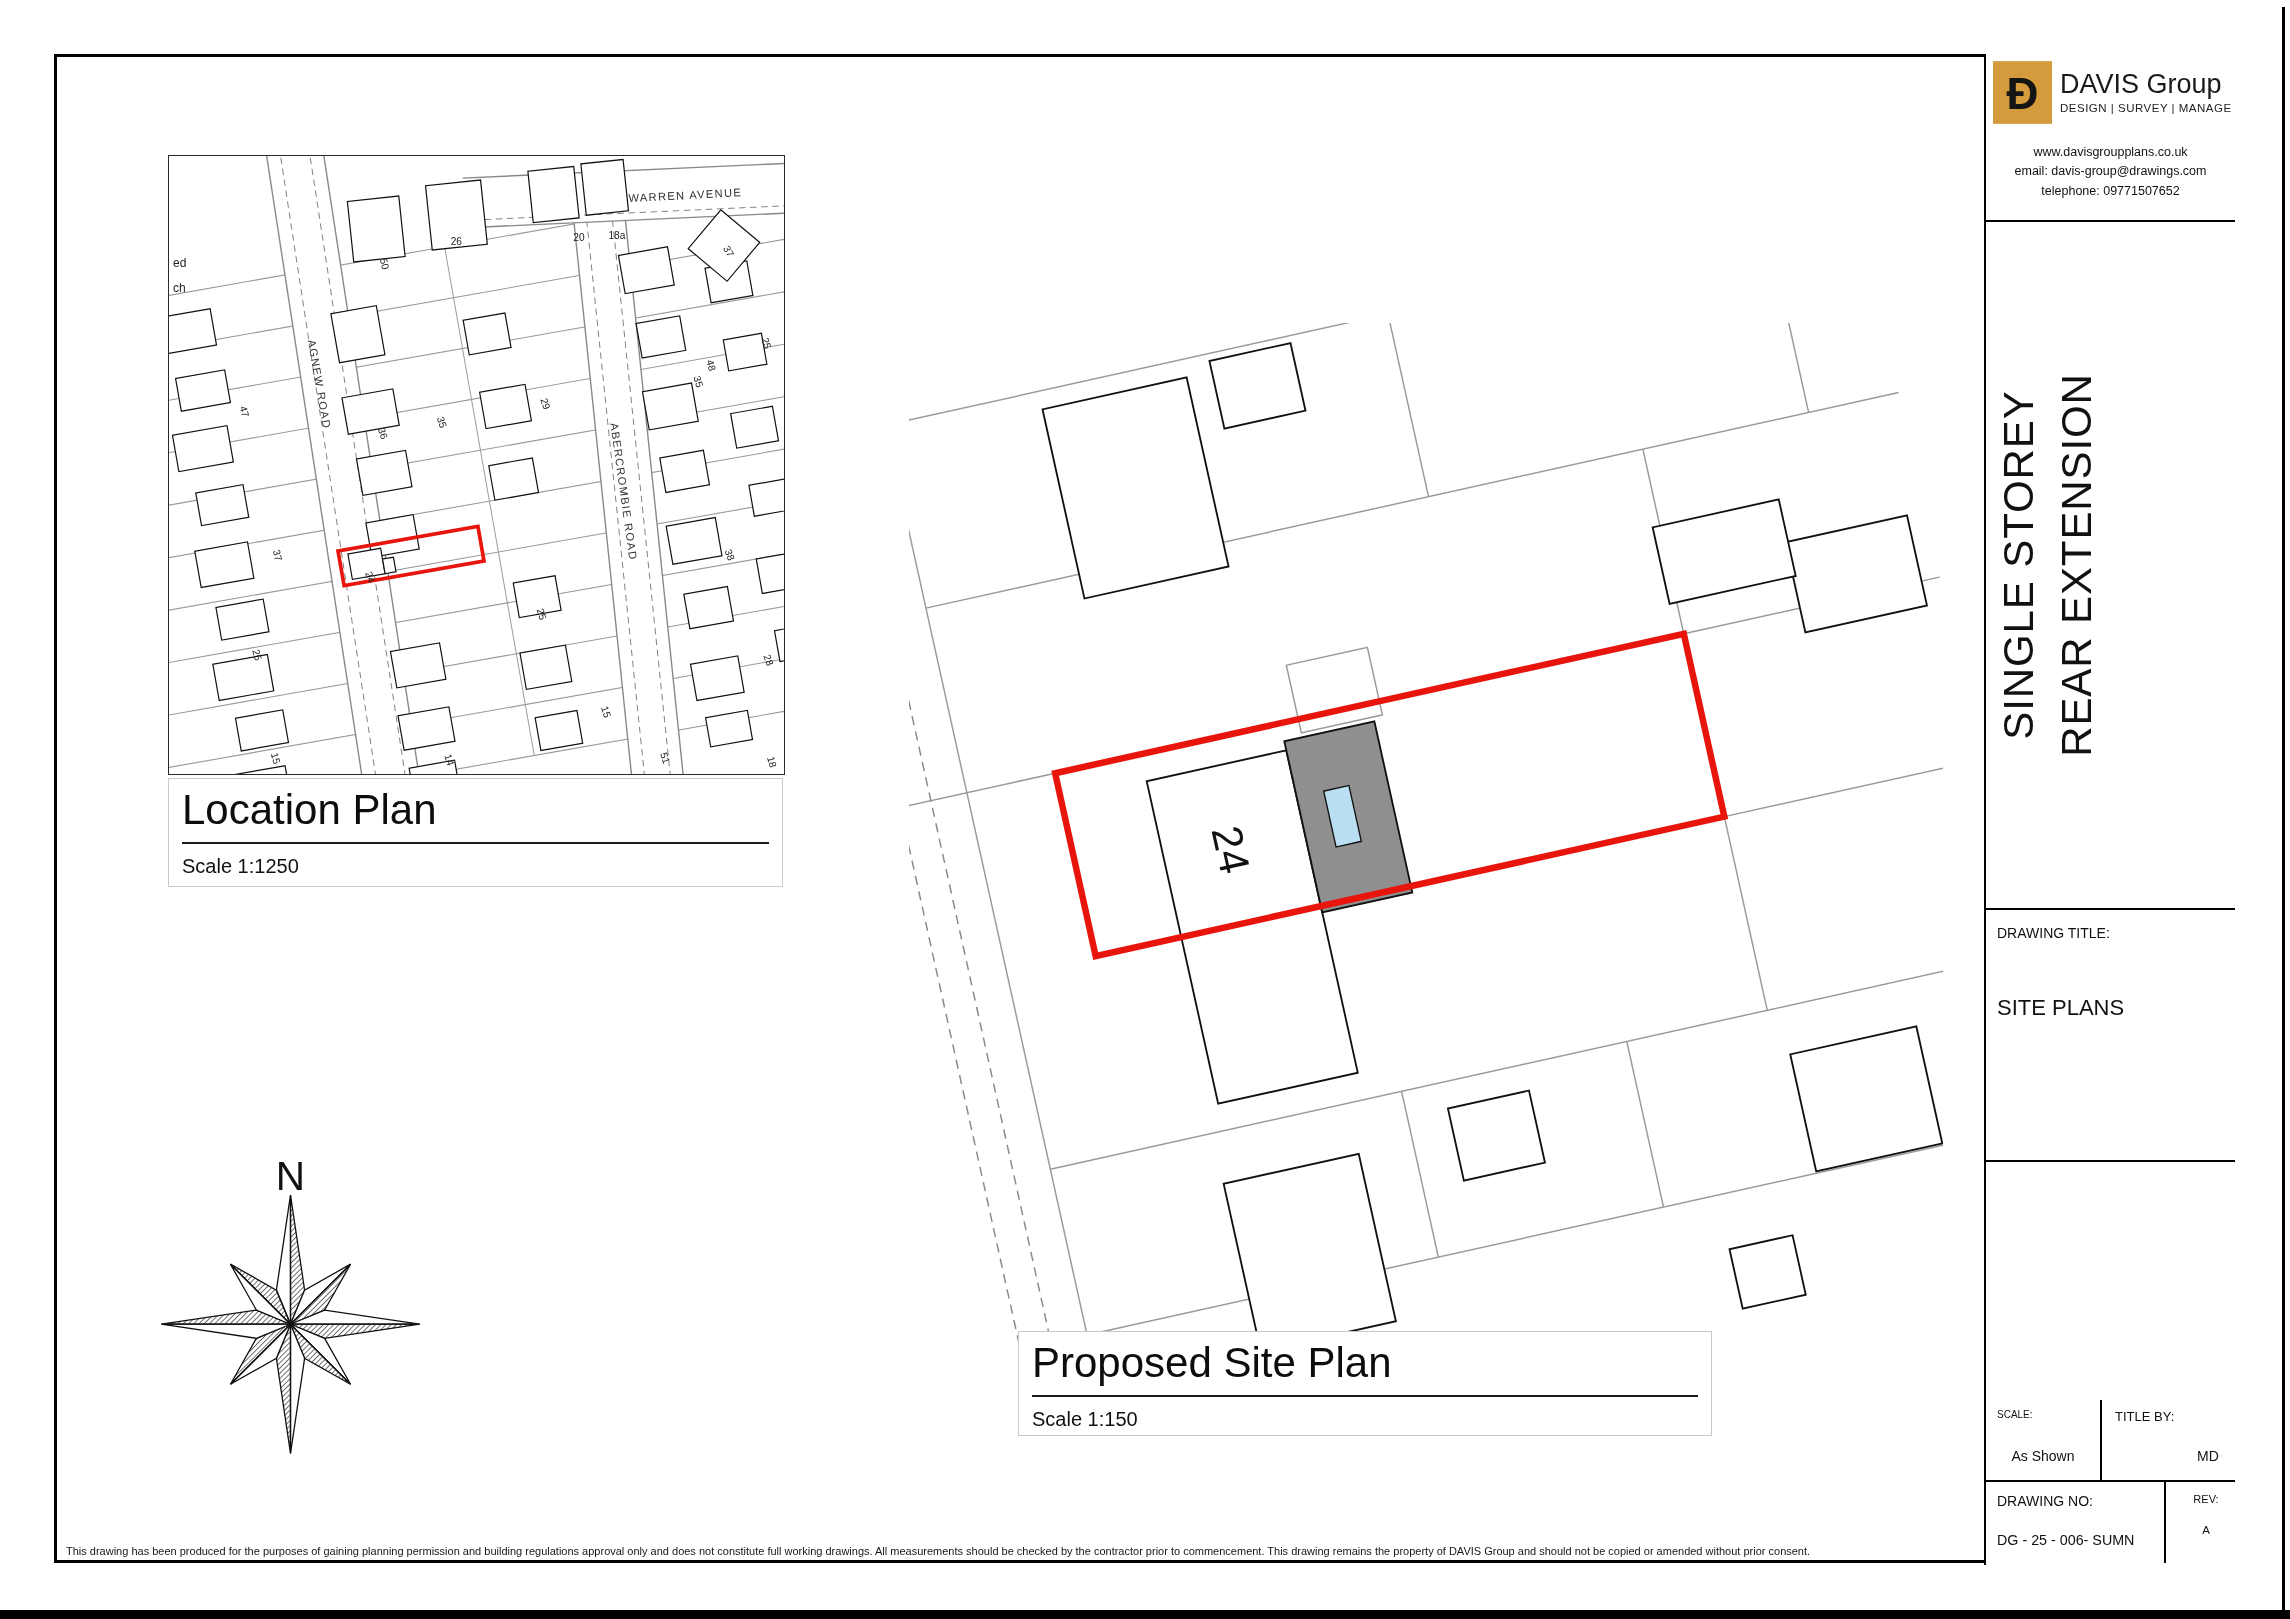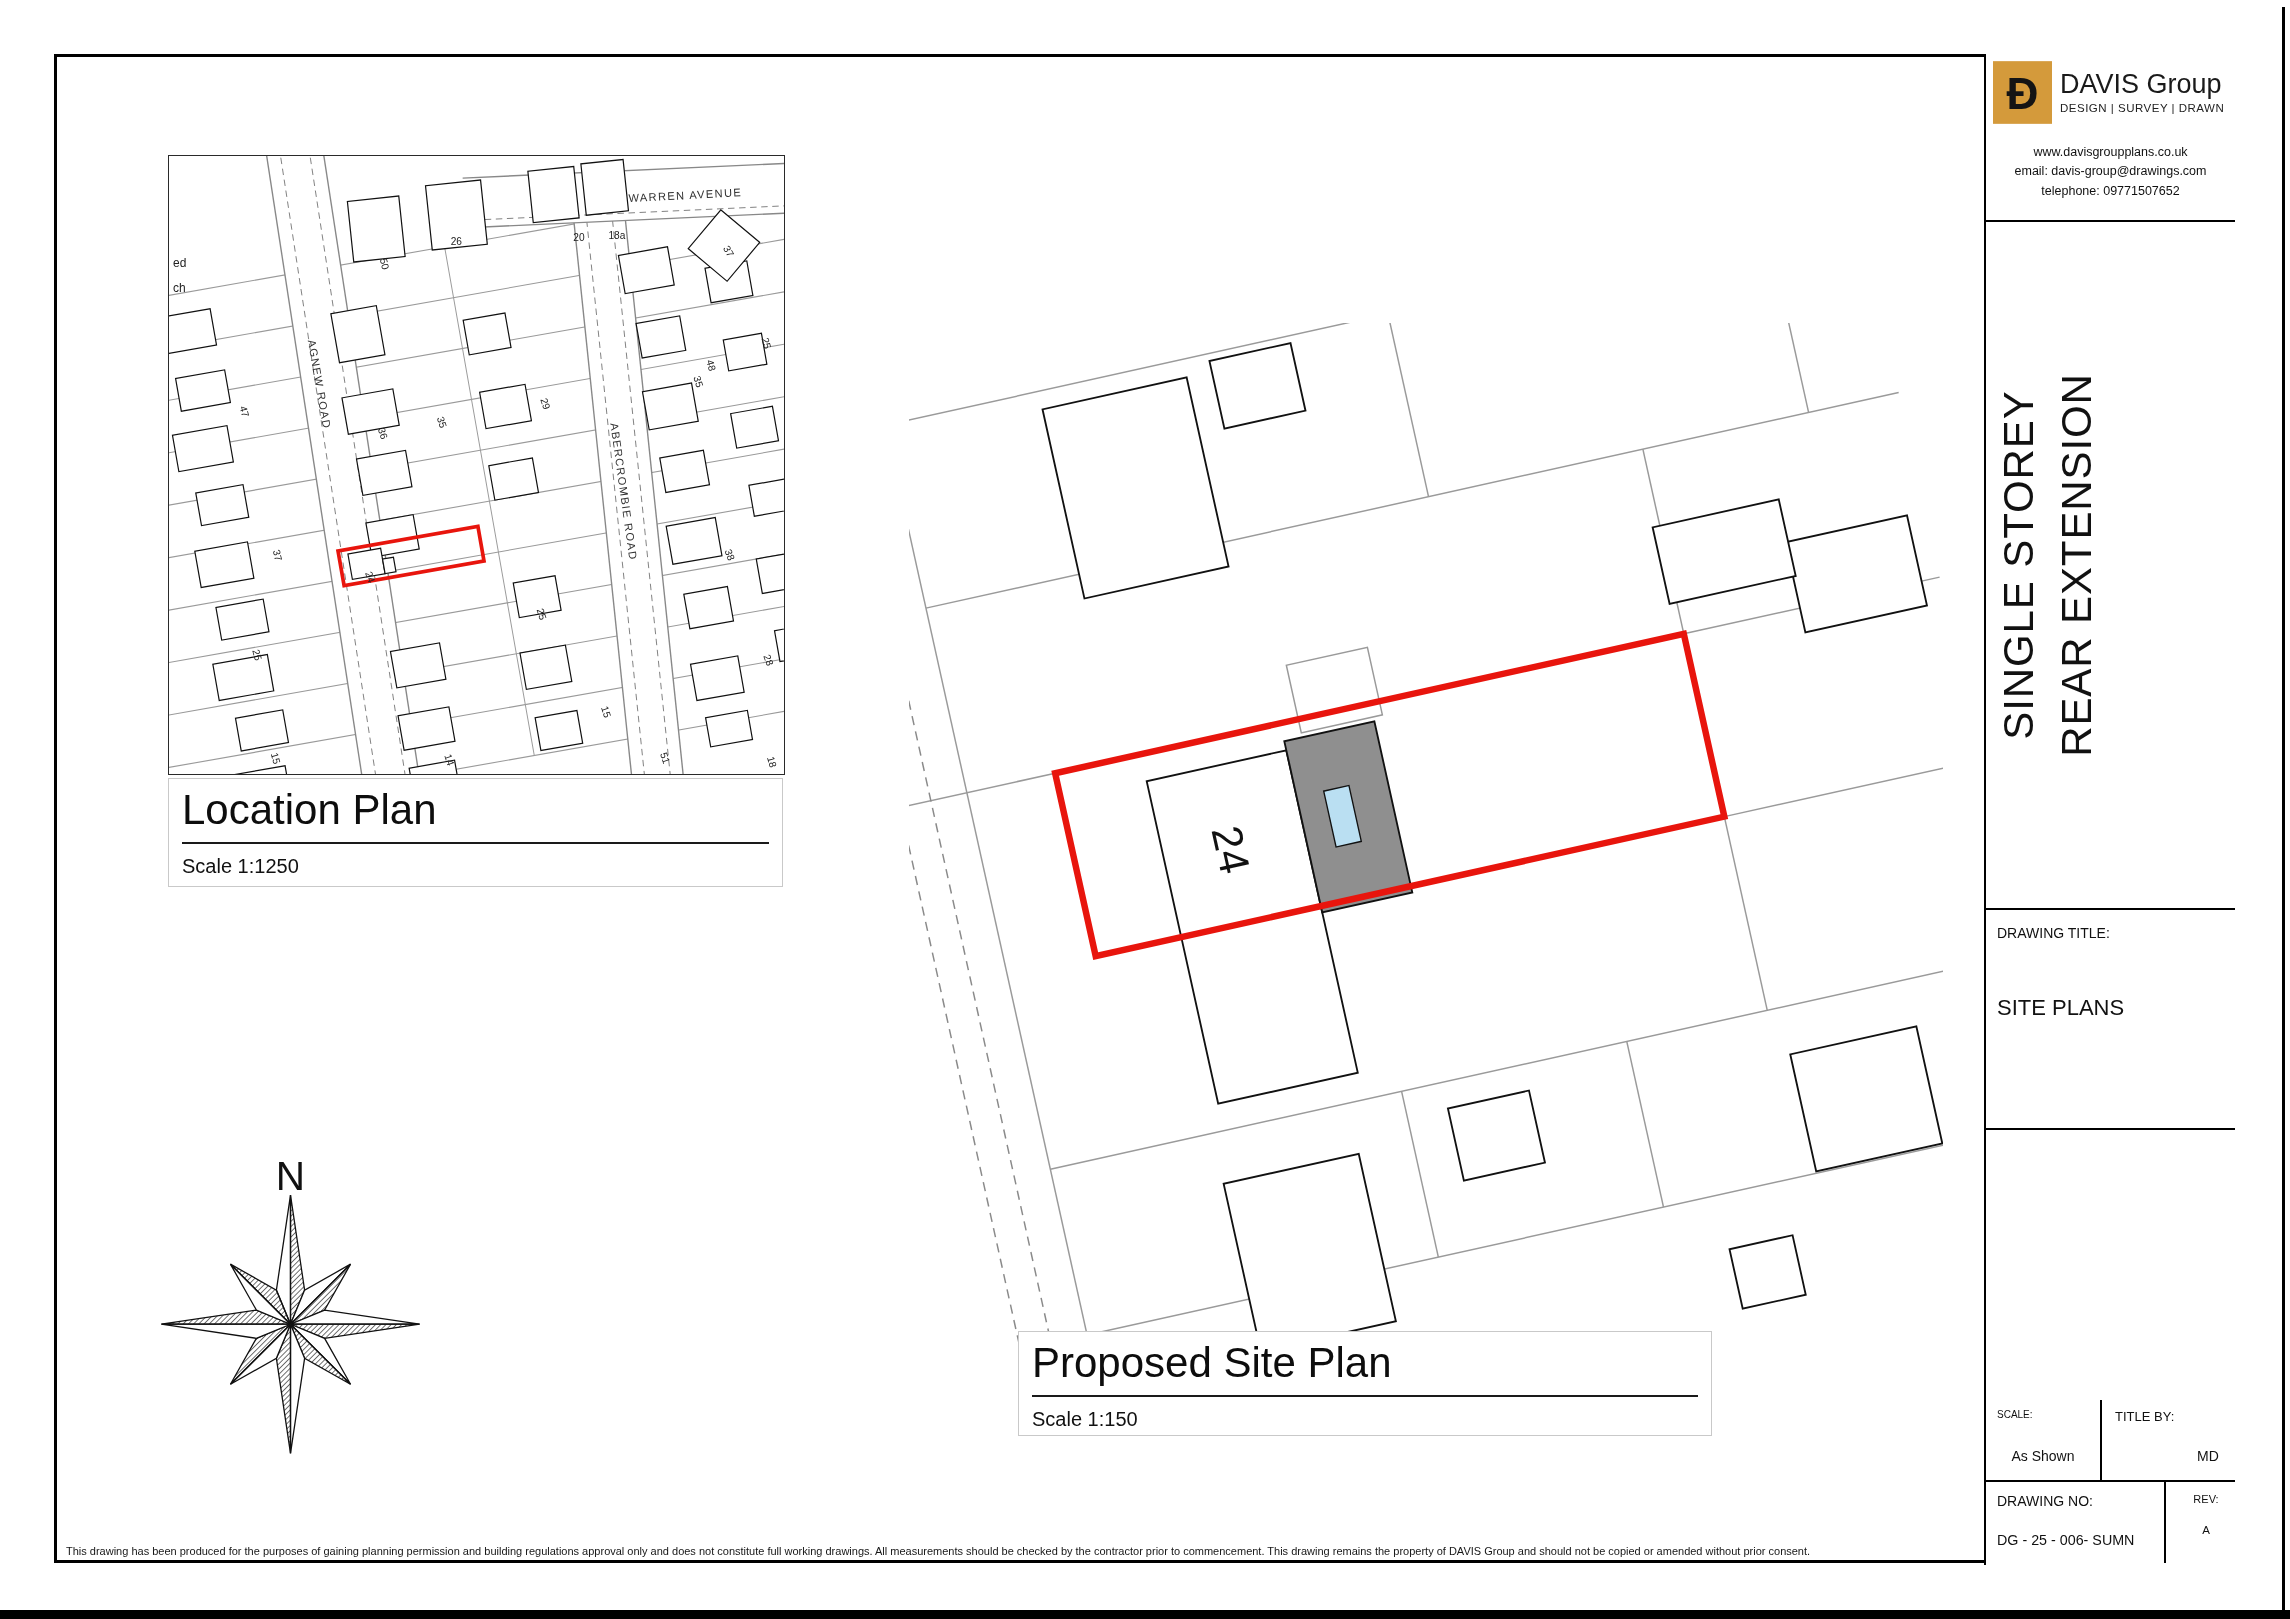--- a/index.html
+++ b/index.html
@@ -9,21 +9,21 @@
   
   #frame{left:54px;top:54px;width:2174px;height:1503px;border:3.7px solid #000;}
   
   #edge-right{left:2282px;top:7.4px;width:2.8px;height:1607px;background:#000;}
   #edge-bottom{left:0;top:1610px;width:2291px;height:10px;background:#000;}
   
   #tb{left:1984px;top:54px;width:249px;height:1511px;border-left:2.8px solid #000;background:#fff;}
   .tbsec{position:absolute;left:0;width:249px;border-bottom:2.8px solid #000;box-sizing:border-box;}
   #tb-s1{top:0;height:168px;}
   #tb-s2{top:168px;height:688px;}
-  #tb-s3{top:856px;height:220px;}
+  #tb-s3{top:856px;height:252px;}
   #tb-s4{top:1073px;height:272px;}
   #tb-s5{top:1346px;height:82px;}
   #tb-s6{top:1428px;height:81px;border-bottom:none;}
   #company{left:74px;top:14.8px;font-size:27px;color:#1a1a1a;}
   #tagline{left:74px;top:48px;font-size:11.5px;letter-spacing:0.5px;color:#222;}
   #contact{left:0;top:89px;width:249px;text-align:center;font-size:12.5px;line-height:1.55;}
   #vtitle{left:1766px;top:445px;width:688px;height:240px;transform:rotate(-90deg);
           text-align:center;font-size:42px;letter-spacing:0.9px;line-height:1.38;white-space:nowrap;}
   .lbl-sm{font-size:14px;}
   .cell{position:absolute;top:0;height:100%;box-sizing:border-box;}
@@ -260,21 +260,21 @@
   </svg>
 
   <div class="abs" id="tb">
 
     <div class="tbsec" id="tb-s1">
       <svg class="abs" style="left:7.4px;top:7.4px;" width="59" height="63" viewBox="0 0 64 68">
         <rect x="0" y="0" width="64" height="68" fill="#d49a3b"></rect>
         <text x="32" y="52" text-anchor="middle" font-size="48" font-weight="bold" fill="#141414">Đ</text>
       </svg>
       <div class="abs" id="company">DAVIS Group</div>
-      <div class="abs" id="tagline">DESIGN | SURVEY | DRAWN</div>
+      <div class="abs" id="tagline">DESIGN | SURVEY | MANAGE</div>
       <div class="abs" id="contact">
         <div>www.davisgroupplans.co.uk</div>
         <div>email: davis-group@drawings.com</div>
         <div>telephone: 09771507652</div>
       </div>
     </div>
 
     <div class="tbsec" id="tb-s2"></div>
 
     <div class="tbsec" id="tb-s3">

